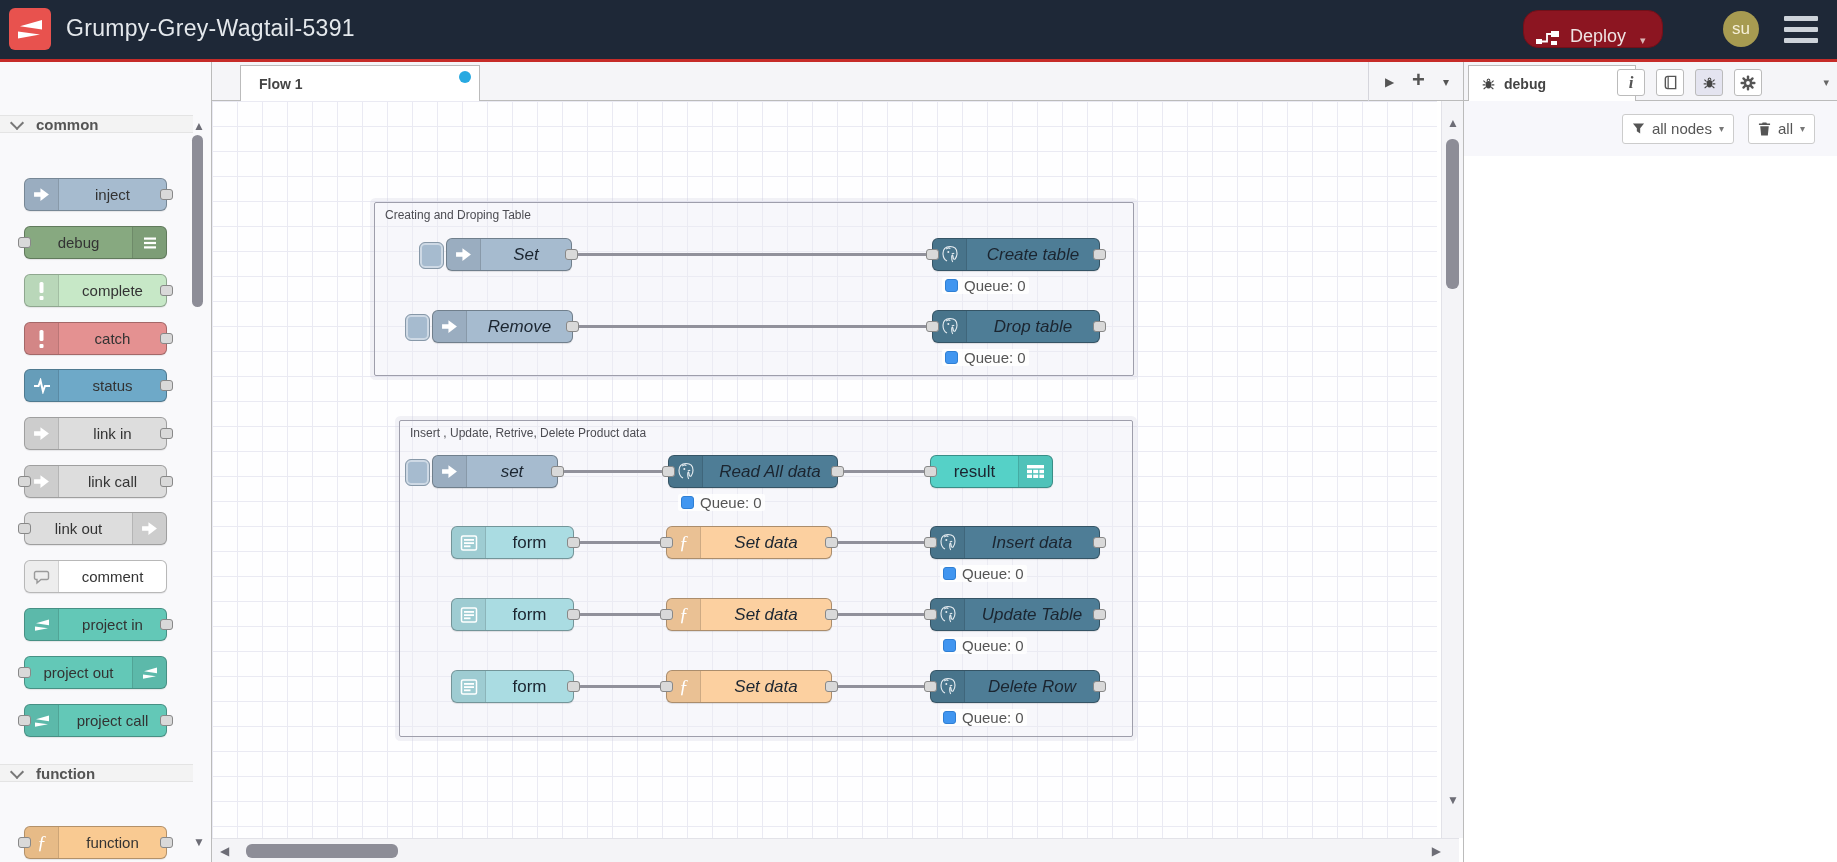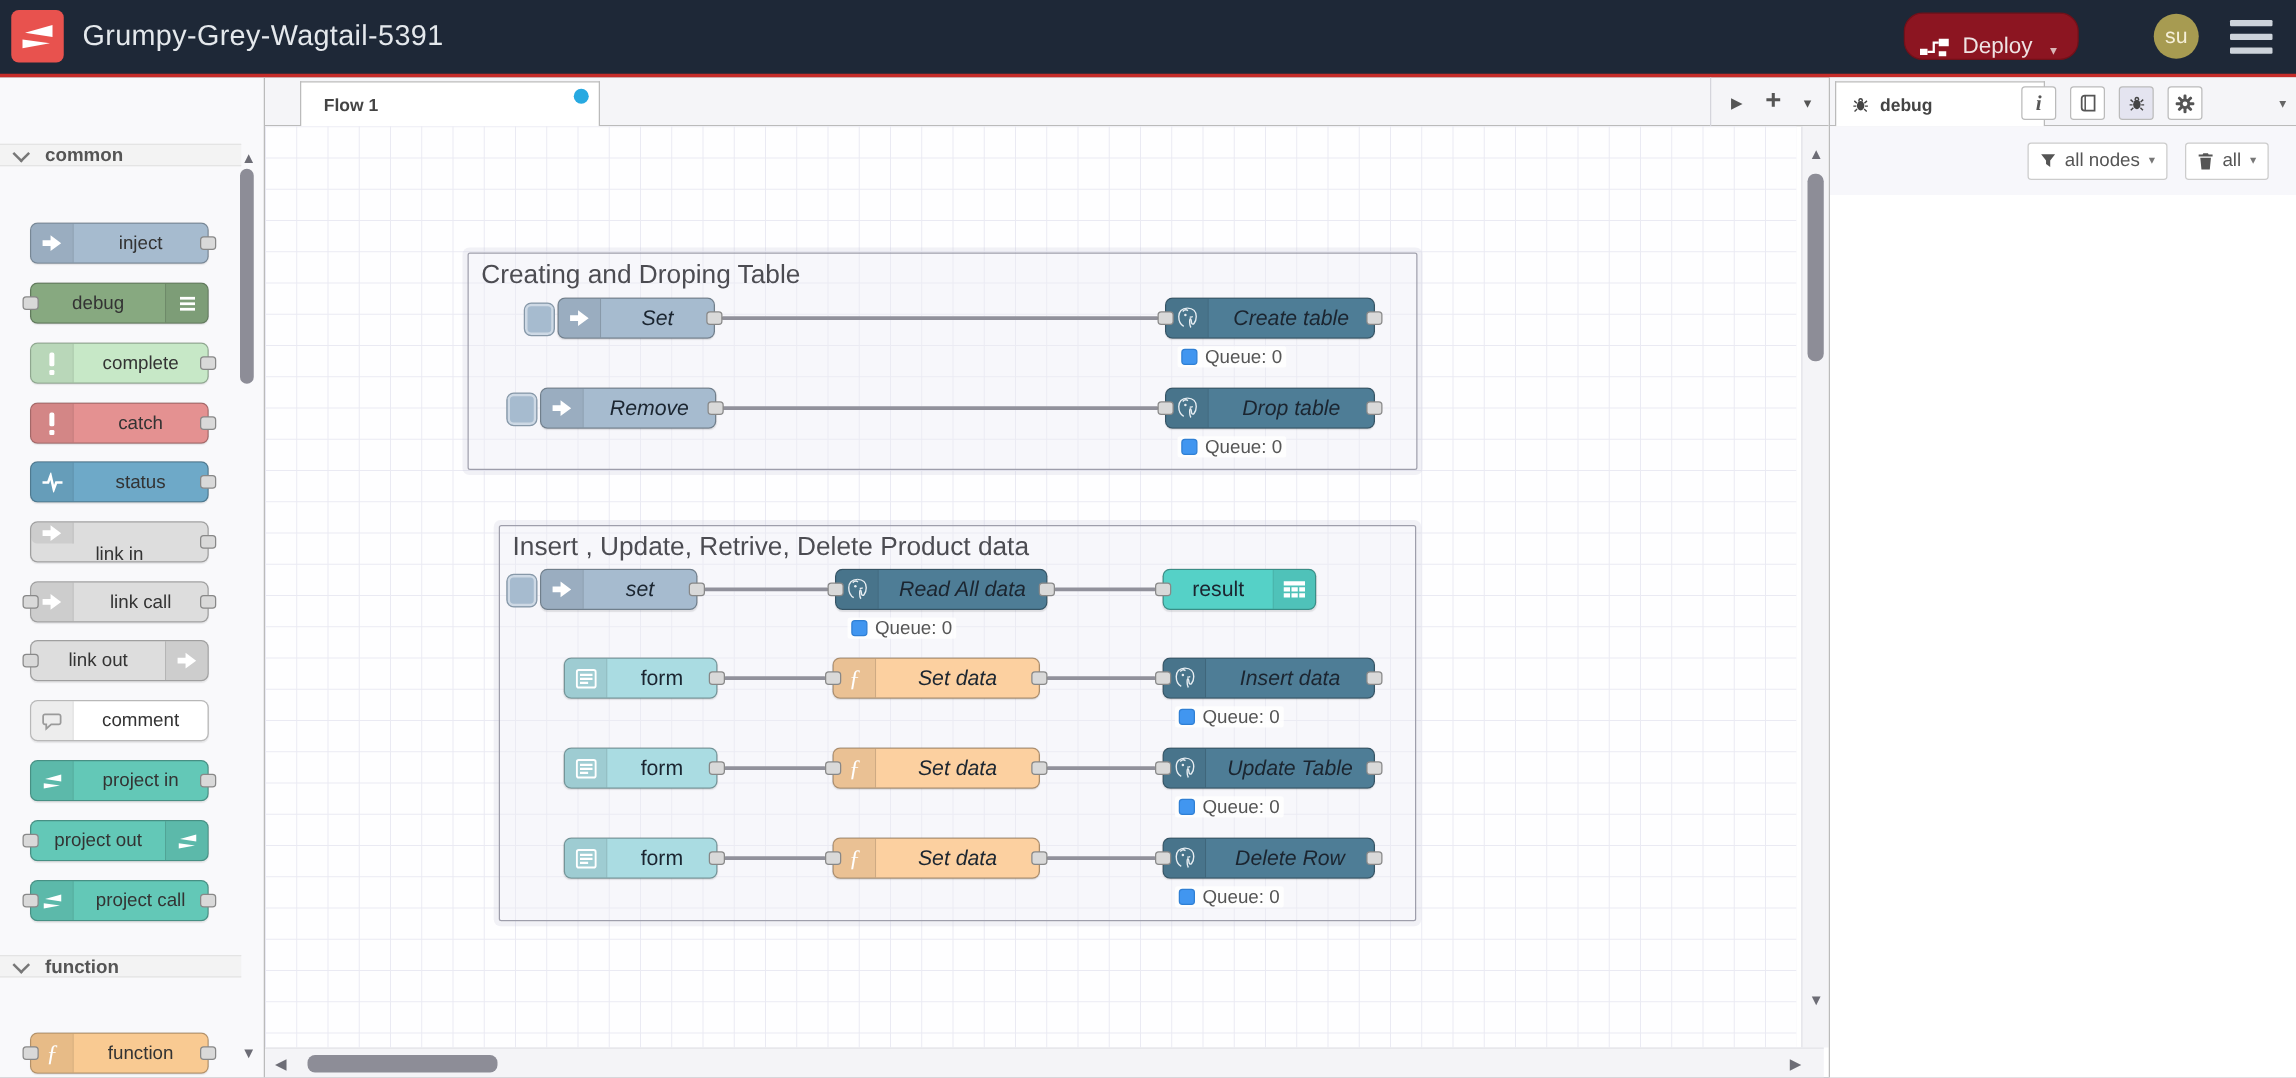--- a/index.html
+++ b/index.html
@@ -36,21 +36,21 @@
   
   #workspace{position:absolute;left:212px;top:62px;width:1251px;height:800px;}
   #tabbar{position:absolute;left:0;top:0;width:100%;height:39px;background:#f5f5f8;border-bottom:1px solid #bbb;box-sizing:border-box;}
   #flow-tab{position:absolute;left:28px;top:3px;width:240px;height:36px;background:#fff;border:1px solid #bbb;border-bottom:none;box-sizing:border-box;font-size:14px;font-weight:bold;color:#444;display:flex;align-items:center;padding-left:18px;cursor:pointer;}
   #flow-tab .dot{position:absolute;right:8px;top:5px;width:12px;height:12px;border-radius:50%;background:#27a9e1;}
   .tab-actions{position:absolute;right:14px;top:0;height:39px;display:flex;align-items:center;gap:18px;color:#555;border-left:1px solid #d5d5dc;padding-left:16px;}
   .tab-actions .ta{cursor:pointer;font-size:12px;}
   .tab-actions .plus{font-size:22px;font-weight:bold;margin-top:-3px;}
   #canvas{position:absolute;left:0;top:39px;width:1225px;height:737px;overflow:hidden;background-color:#fefeff;background-image:linear-gradient(#eaeaf3 1px,transparent 1px),linear-gradient(90deg,#eaeaf3 1px,transparent 1px);background-size:25px 25px;}
   .group{position:absolute;border:1px solid #9e9eab;background:rgba(237,237,245,.38);border-radius:2px;box-shadow:0 0 0 4px rgba(205,205,218,.25);}
-  .group .gtitle{position:absolute;left:10px;top:5px;font-size:21px;color:#4c4c52;white-space:nowrap;}
+  .group .gtitle{position:absolute;left:10px;top:5px;font-size:12px;color:#4c4c52;white-space:nowrap;}
   .fnode{position:absolute;height:33px;border-radius:6px;border:1px solid rgba(0,0,0,.32);box-sizing:border-box;display:flex;align-items:stretch;cursor:move;box-shadow:0 1px 1px rgba(0,0,0,.1);}
   .fnode .nlabel{flex:1;display:flex;align-items:center;justify-content:center;font-size:17px;color:#1b2530;padding:0 4px;white-space:nowrap;}
   .fnode .nlabel.it{font-style:italic;}
   .inj-btn{position:absolute;left:-28px;top:3px;width:23px;height:25px;border-radius:6px;border:1px solid #8798a8;box-shadow:inset 0 0 0 2px rgba(255,255,255,.45);cursor:pointer;}
   .wire{position:absolute;height:3px;background:#91919b;border-radius:2px;}
   .nstatus{position:absolute;display:flex;align-items:center;font-size:15px;color:#555;background:rgba(255,255,255,.8);padding:0 3px;border-radius:2px;}
   .nstatus .sdot{width:13px;height:13px;border-radius:3px;background:#4196f0;border:1px solid #2f7fd4;margin-right:6px;box-sizing:border-box;}
   
   #ws-vscroll{position:absolute;right:0;top:39px;width:22px;height:737px;background:#f4f4f7;border-left:1px solid #e2e2e8;box-sizing:border-box;}
   #ws-hscroll{position:absolute;left:0;bottom:0;width:1247px;height:24px;background:#f4f4f7;border-top:1px solid #e2e2e8;box-sizing:border-box;}
@@ -155,21 +155,21 @@
         </div>
         <div class="pal-node" style="top: 307px; background: rgb(110, 169, 200);">
           <span class="icon-area left">
             <svg width="18" height="16" viewBox="0 0 18 16">
               <polyline points="1,8 5.5,8 7.5,2.5 10,13.5 12,8 17,8" fill="none" stroke="#fff" stroke-width="2"></polyline>
             </svg>
           </span>
           <span class="nlabel">status</span>
           <span class="port out"></span>
         </div>
-        <div class="pal-node" style="top: 355px; background: rgb(221, 221, 221); flex-direction: column;">
+        <div class="pal-node" style="top: 355px; background: rgb(221, 221, 221);">
           <span class="icon-area left">
             <svg width="17" height="17" viewBox="0 0 16 16">
               <path d="M1 5.8h6V2l8 6-8 6v-3.8H1z" fill="#fff"></path>
             </svg>
           </span>
           <span class="nlabel">link in</span>
           <span class="port out"></span>
         </div>
         <div class="pal-node" style="top: 403px; background: rgb(221, 221, 221);">
           <span class="icon-area left">

